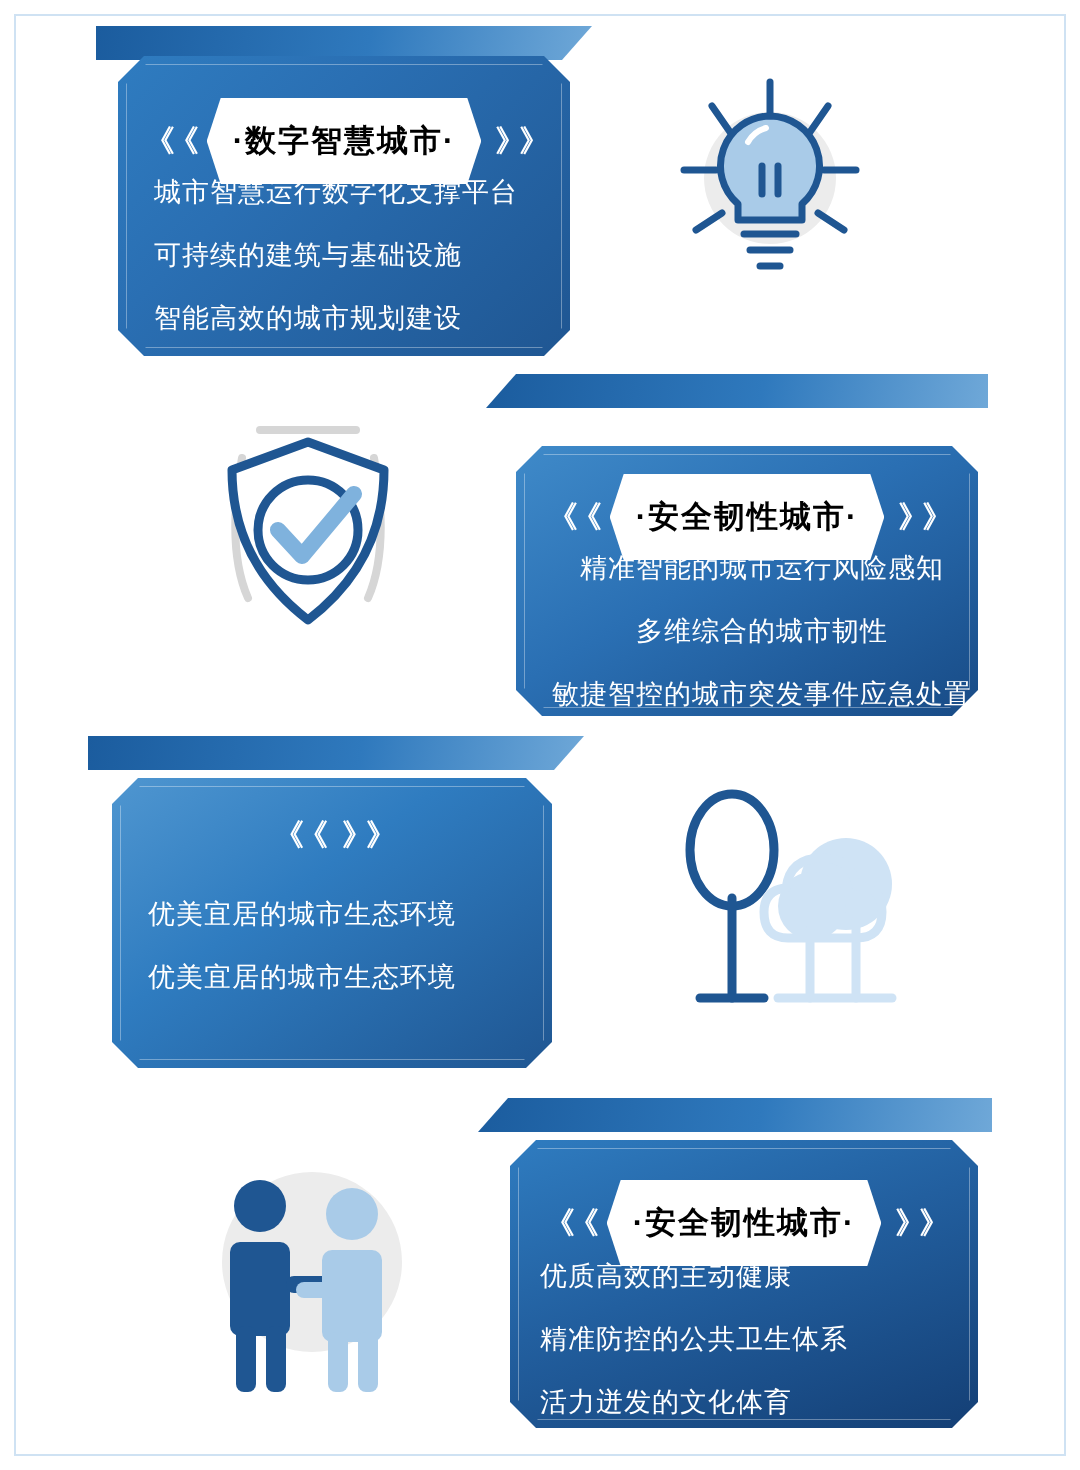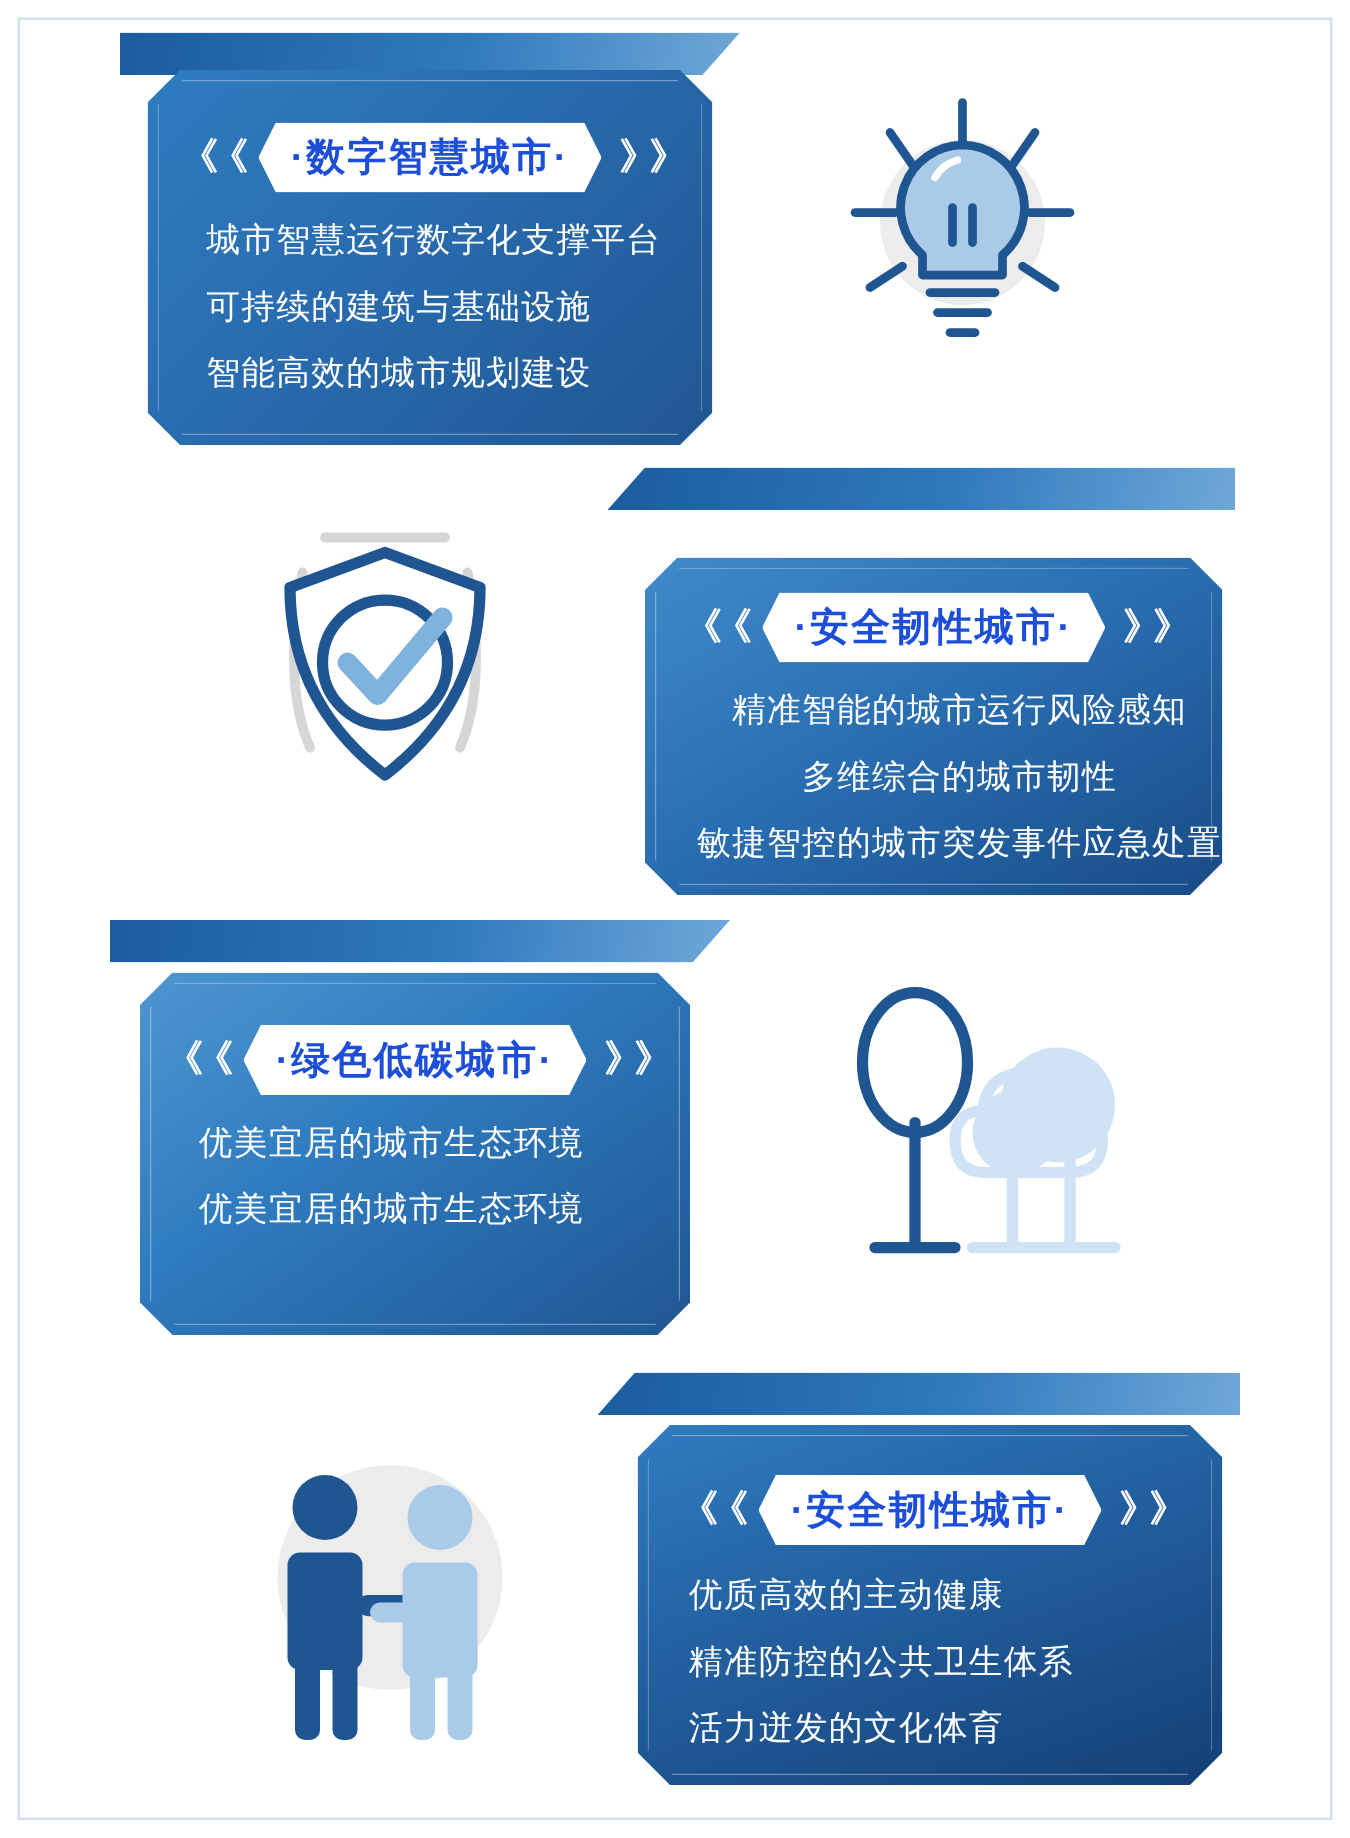--- a/index.html
+++ b/index.html
@@ -95,39 +95,39 @@
   .chev {
     color: #ffffff;
     font-size: 30px;
     font-weight: bold;
     letter-spacing: -6px;
     line-height: 1;
     padding: 0 6px;
   }
   .title-pill {
     background: #ffffff;
-    color: #1d4ed8;
+    color: #000000;
     font-size: 31px;
     font-weight: bold;
-    padding: 7px 26px;
+    padding: 22px 26px;
     letter-spacing: 2px;
     clip-path: polygon(
       14px 0, calc(100% - 14px) 0, 100% 50%,
       calc(100% - 14px) 100%, 14px 100%, 0 50%);
     white-space: nowrap;
   }
 
   .lines {
     position: absolute;
-    left: 11px;
+    left: 0;
     right: 0;
     top: 112px;
     display: flex;
     flex-direction: column;
-    gap: 17px;
+    gap: 27px;
   }
   .line {
     color: #ffffff;
     font-size: 27px;
     letter-spacing: 1px;
     white-space: nowrap;
   }
   .lines.align-left .line { padding-left: 36px; text-align: left; }
   .lines.align-left2 .line { padding-left: 30px; text-align: left; }
 
@@ -214,21 +214,20 @@
     </svg>
   </div>
 
   <div class="banner left-cut" style="left:88px; top:736px; width:496px;"></div>
 
   <div class="card" style="left:112px; top:778px; width:440px; height:290px;">
     <div class="body grad-c"></div>
     <div class="inner-outline"></div>
     <div class="title-wrap" style="top:42px;">
       <span class="chev">《《</span>
-      <span class="title-pill">·绿色低碳城市·</span>
       <span class="chev">》》</span>
     </div>
     <div class="lines align-left" style="top:118px;">
       <div class="line">优美宜居的城市生态环境</div>
       <div class="line">优美宜居的城市生态环境</div>
     </div>
   </div>
 
   <div class="icon-box" style="left:660px; top:780px; width:250px; height:240px;">
     <svg viewBox="0 0 250 240" width="250" height="240">

